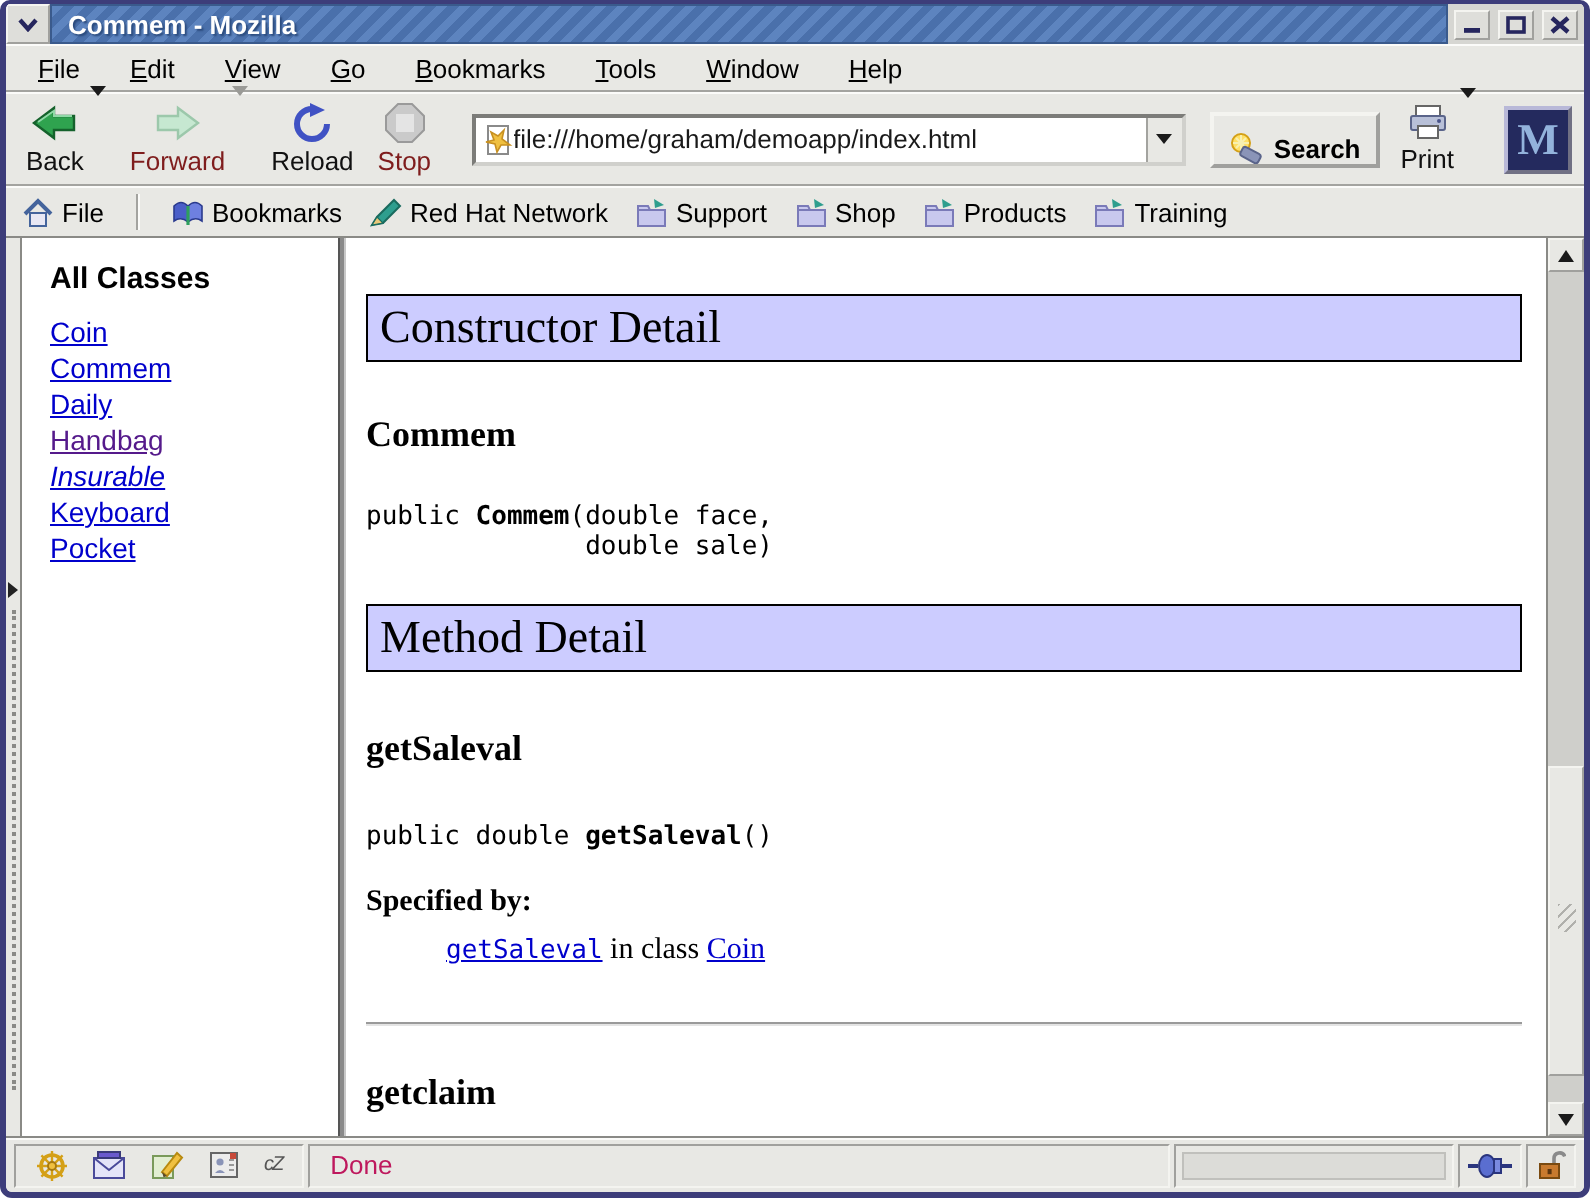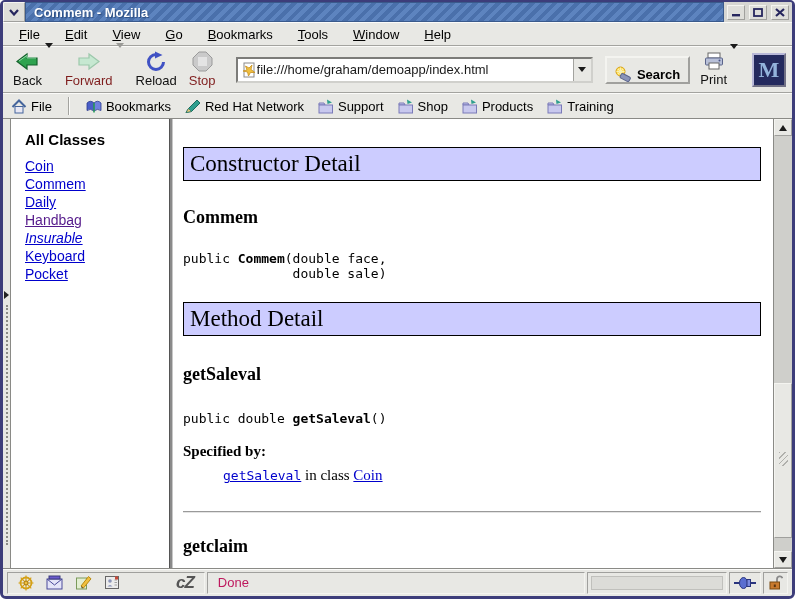--- a/index.html
+++ b/index.html
@@ -82,21 +82,21 @@
   .tri-up{width:0;height:0;border-left:4px solid transparent;border-right:4px solid transparent;border-bottom:6px solid #1a1a1a;}
   .tri-down{width:0;height:0;border-left:4px solid transparent;border-right:4px solid transparent;border-top:6px solid #1a1a1a;}
   
   .statusbar{height:28px;display:flex;align-items:center;background:#e8e8e4;
     border-top:1px solid #8a8a86;box-shadow:inset 0 1px 0 #fbfbf9;padding:2px 4px;gap:2px;flex:0 0 auto;}
   .component-bar{display:flex;align-items:center;gap:12px;padding:2px 10px;height:22px;border:1px inset #f4f4f0;}
   .status-panel{flex:1;display:flex;align-items:center;height:22px;border:1px inset #f4f4f0;padding-left:10px;font-size:13px;color:#be185d;}
   .progress-panel{width:140px;height:22px;border:1px inset #f4f4f0;display:flex;align-items:center;padding:3px;}
   .progress-inner{flex:1;height:100%;background:#dcdcd8;border:1px solid #c0c0bc;}
   .icon-panel{height:22px;border:1px inset #f4f4f0;display:flex;align-items:center;justify-content:center;padding:0 4px;}
-  .cz{font-size:17px;font-weight:bold;font-style:italic;color:#555;letter-spacing:-1px;margin-left:44px;}
+  .cz{font-size:10px;font-weight:normal;font-style:italic;color:#555;letter-spacing:-1px;}
   svg{display:block;}
 </style>
 </head>
 <body>
 
 <div class="window">
 
   <div class="titlebar">
     <div class="win-menu-btn">
       <span>

